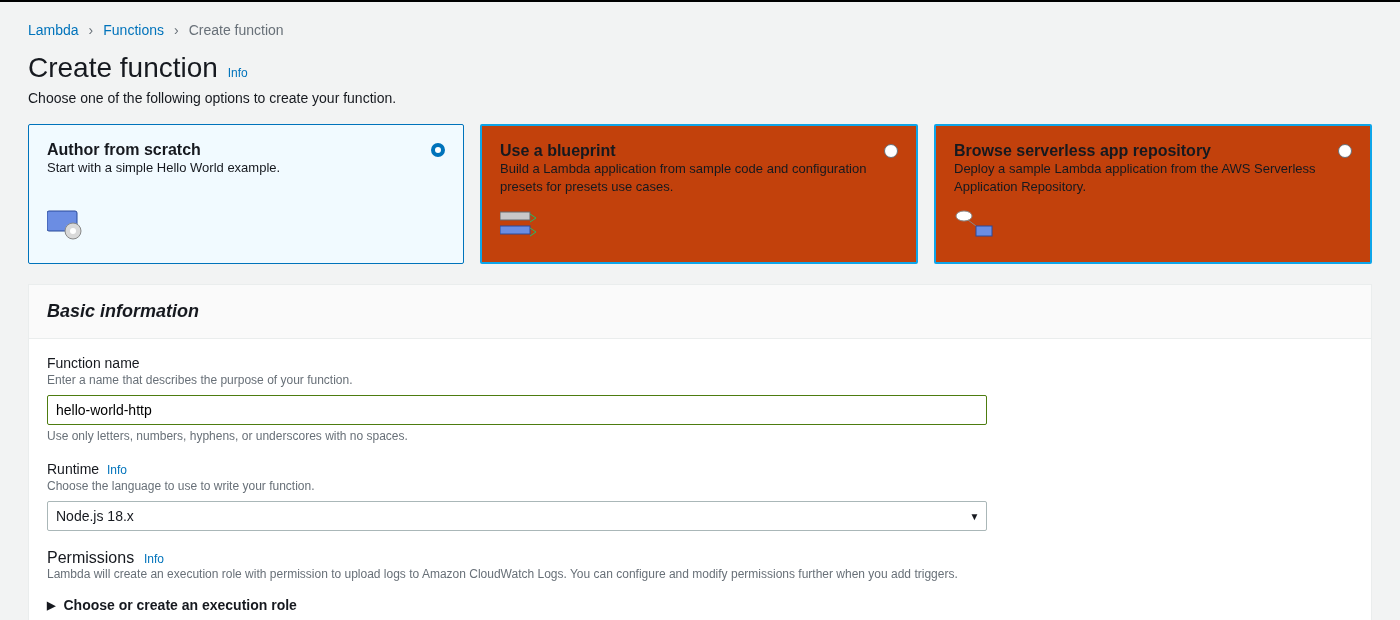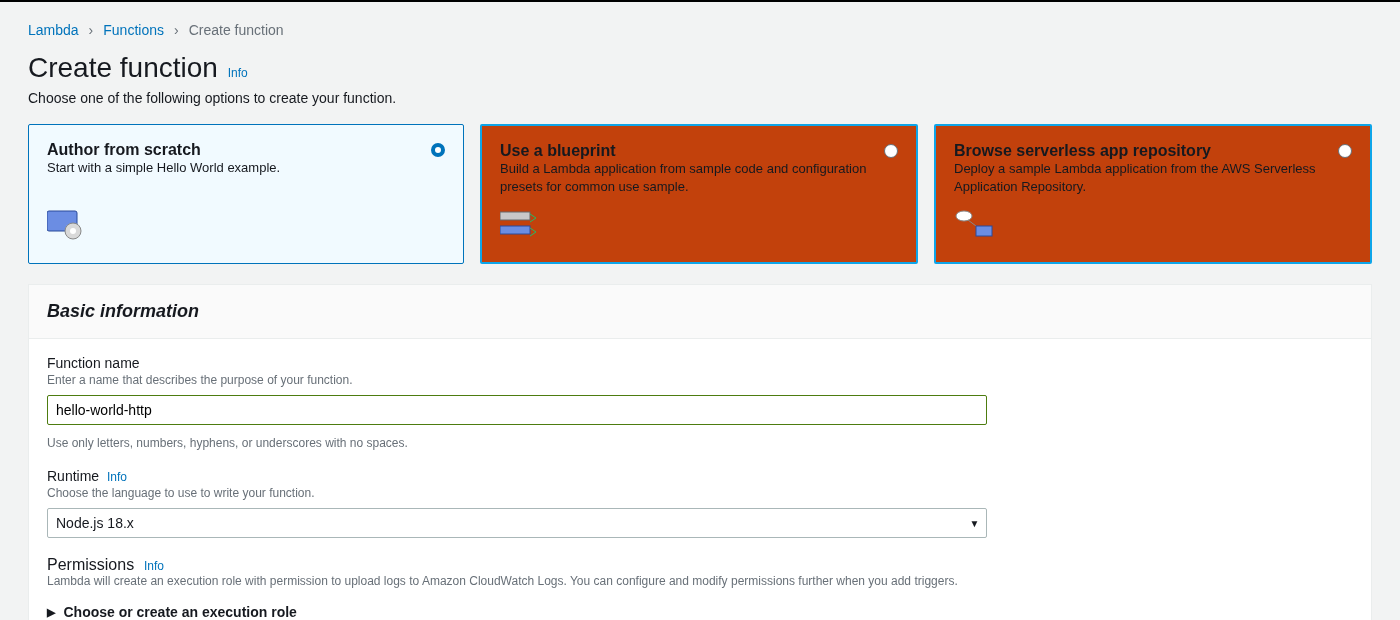--- a/index.html
+++ b/index.html
@@ -36,21 +36,21 @@
   .panel-header { padding:16px 18px; border-bottom:1px solid #eaeded; background:#fafafa;font-style:italic;}
   .panel-header h2 { font-size:18px; font-weight:700; }
   .panel-body { padding:16px 18px 20px 18px; }
   .field { margin-bottom:18px; }
   .field-label { font-size:14px; font-weight:400; color:#16191f; }
   .field-hint { font-size:12px; color:#687078; margin-top:2px; }
   .field-input {
     width:72%; margin-top:8px; padding:6px 8px; font-size:14px;
     border:1px solid #4d7c0f; border-radius:2px; background:#fff;
   }
-  .field-constraint { font-size:12px; color:#687078; margin-top:11px; }
+  .field-constraint { font-size:12px; color:#687078; margin-top:4px; }
   .select-wrap { position:relative; width:72%; margin-top:8px; }
   .select {
     width:100%; padding:6px 28px 6px 8px; font-size:14px;
     border:1px solid #aab7b8; border-radius:2px; background:#fff;
     appearance:none; -webkit-appearance:none;
   }
   .select-caret {
     position:absolute; right:8px; top:50%; transform:translateY(-50%);
     pointer-events:none; font-size:10px; color:#16191f;
   }
@@ -91,21 +91,21 @@
             <rect x="0" y="4" width="30" height="20" rx="2" fill="#6b8de3" stroke="#2b4a9b"></rect>
             <circle cx="26" cy="24" r="8" fill="#d9d9d9" stroke="#888"></circle>
             <circle cx="26" cy="24" r="3" fill="#fff"></circle>
           </svg>
       </div>
     </div>
 
     <div class="card">
       <span class="radio"></span>
       <h3>Use a blueprint</h3>
-      <p>Build a Lambda application from sample code and configuration presets for common use sample.</p>
+      <p>Build a Lambda application from sample code and configuration presets for presets use cases.</p>
       <div class="art">
         <svg width="40" height="30">
             <rect x="0" y="2" width="30" height="8" fill="#c8c8c8" stroke="#666"></rect>
             <path d="M30 4 l6 4 l-6 4" fill="none" stroke="#2b6"></path>
             <rect x="0" y="16" width="30" height="8" fill="#6b8de3" stroke="#2b4a9b"></rect>
             <path d="M30 18 l6 4 l-6 4" fill="none" stroke="#2b6"></path>
           </svg>
       </div>
     </div>
 

